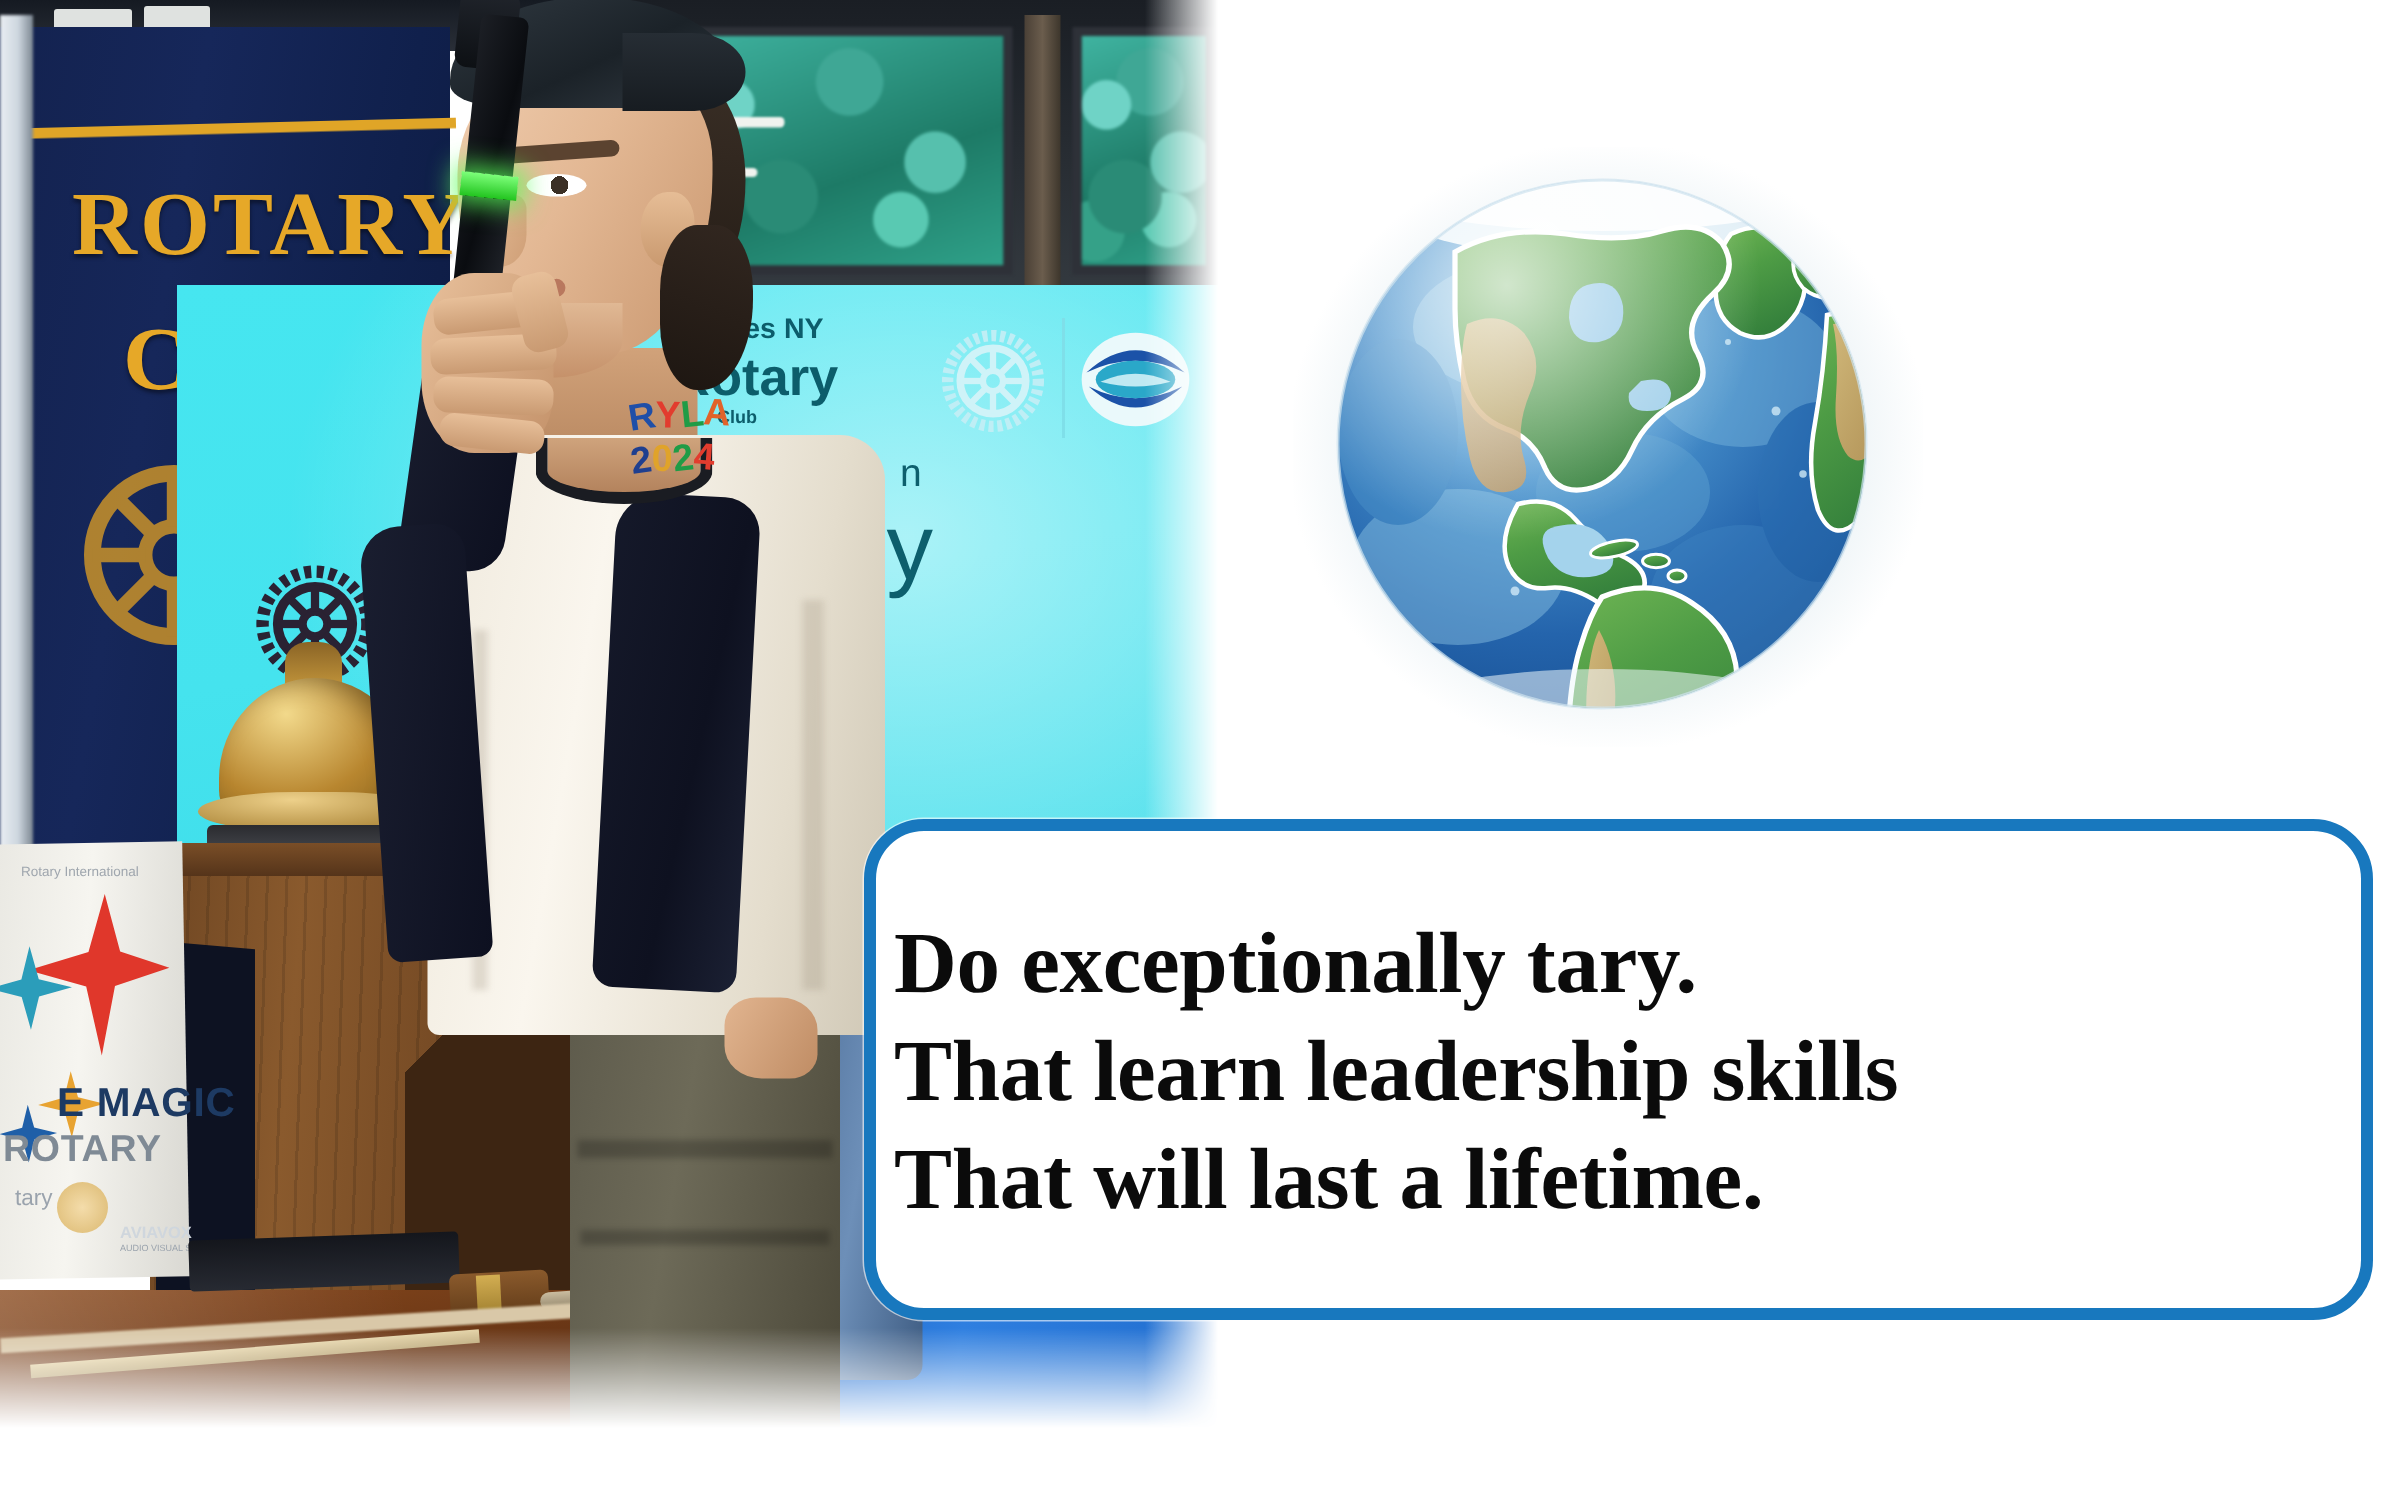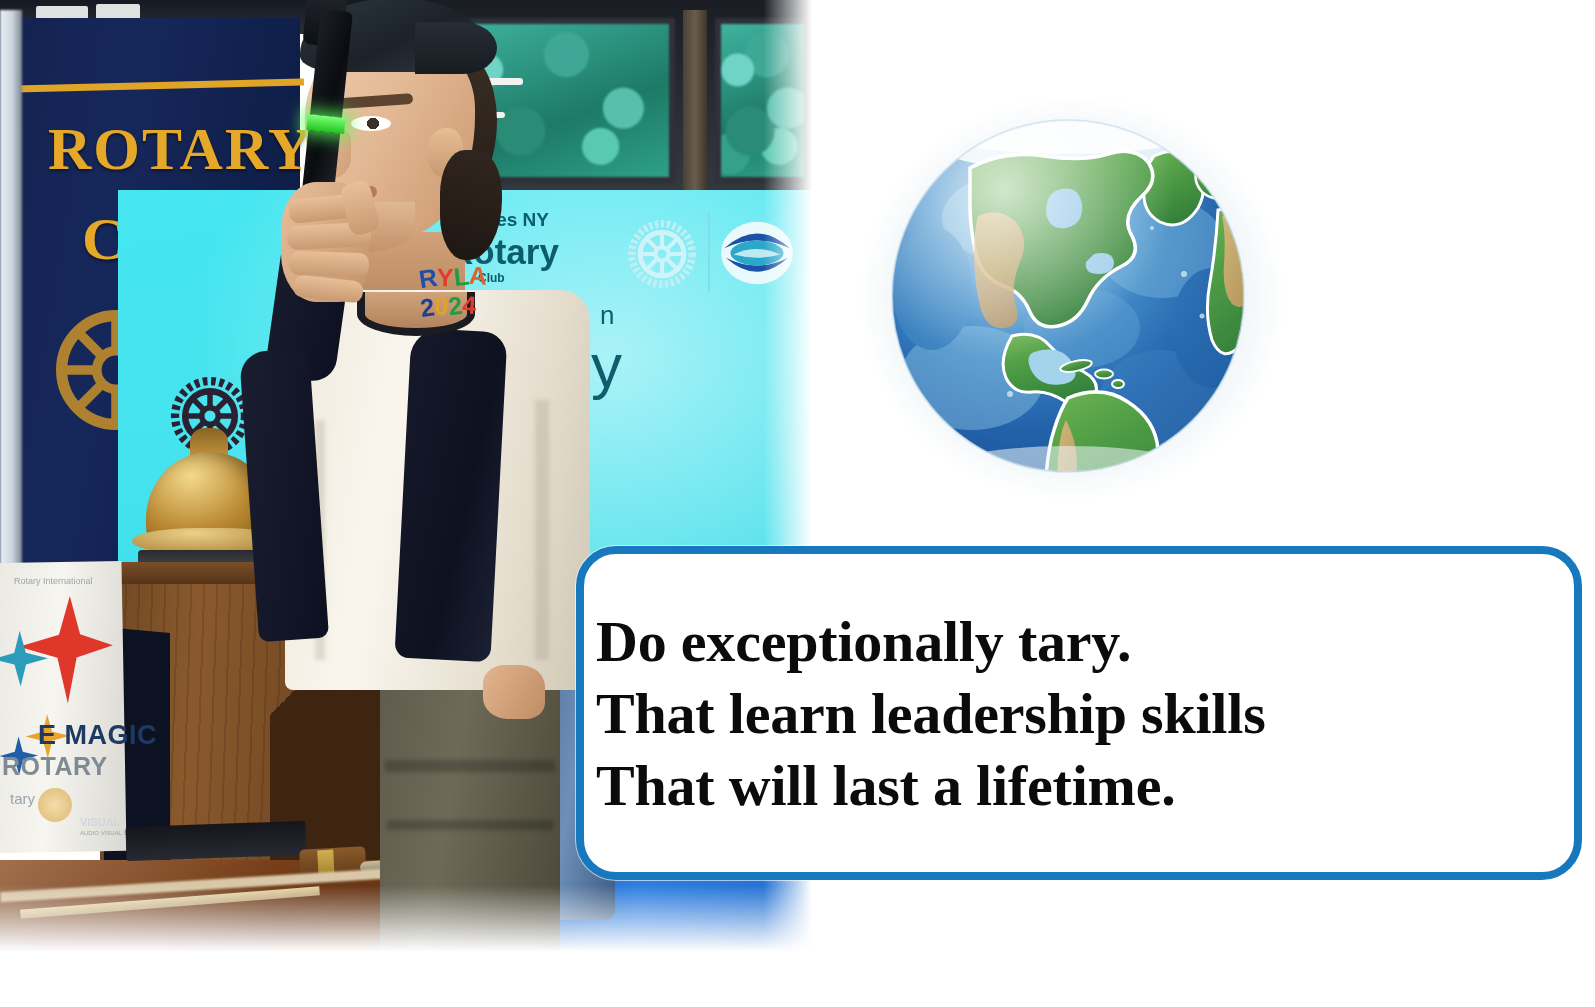--- a/index.html
+++ b/index.html
@@ -349,21 +349,21 @@
       </svg>
       <svg style="position:absolute;left:2px;top:172px;width:40px;height:42px;" viewBox="0 0 100 100">
         <path d="M50 2 L60 40 L98 50 L60 60 L50 98 L40 60 L2 50 L40 40Z" fill="#1f5fa8"></path>
       </svg>
     </div>
     <div class="magic-top-txt">Rotary International</div>
     <div class="magic-t1">E MAGIC</div>
     <div class="magic-t2">ROTARY</div>
     <div class="magic-seal"></div>
     <div class="magic-logo">tary</div>
-    <div class="avnox">VISUAL</div>
+    <div class="avnox">AVIAVOX</div>
     <div class="avnox-sub">AUDIO VISUAL SOLUTIONS</div>
 
     <div class="carpet2"></div>
     <div class="table"></div>
     <div class="table-gloss"></div>
     <div class="carpet"></div>
     <div class="blackbox"></div>
     <div class="gavel-head"></div>
     <div class="gavel-band"></div>
     <div class="gavel-handle"></div>

